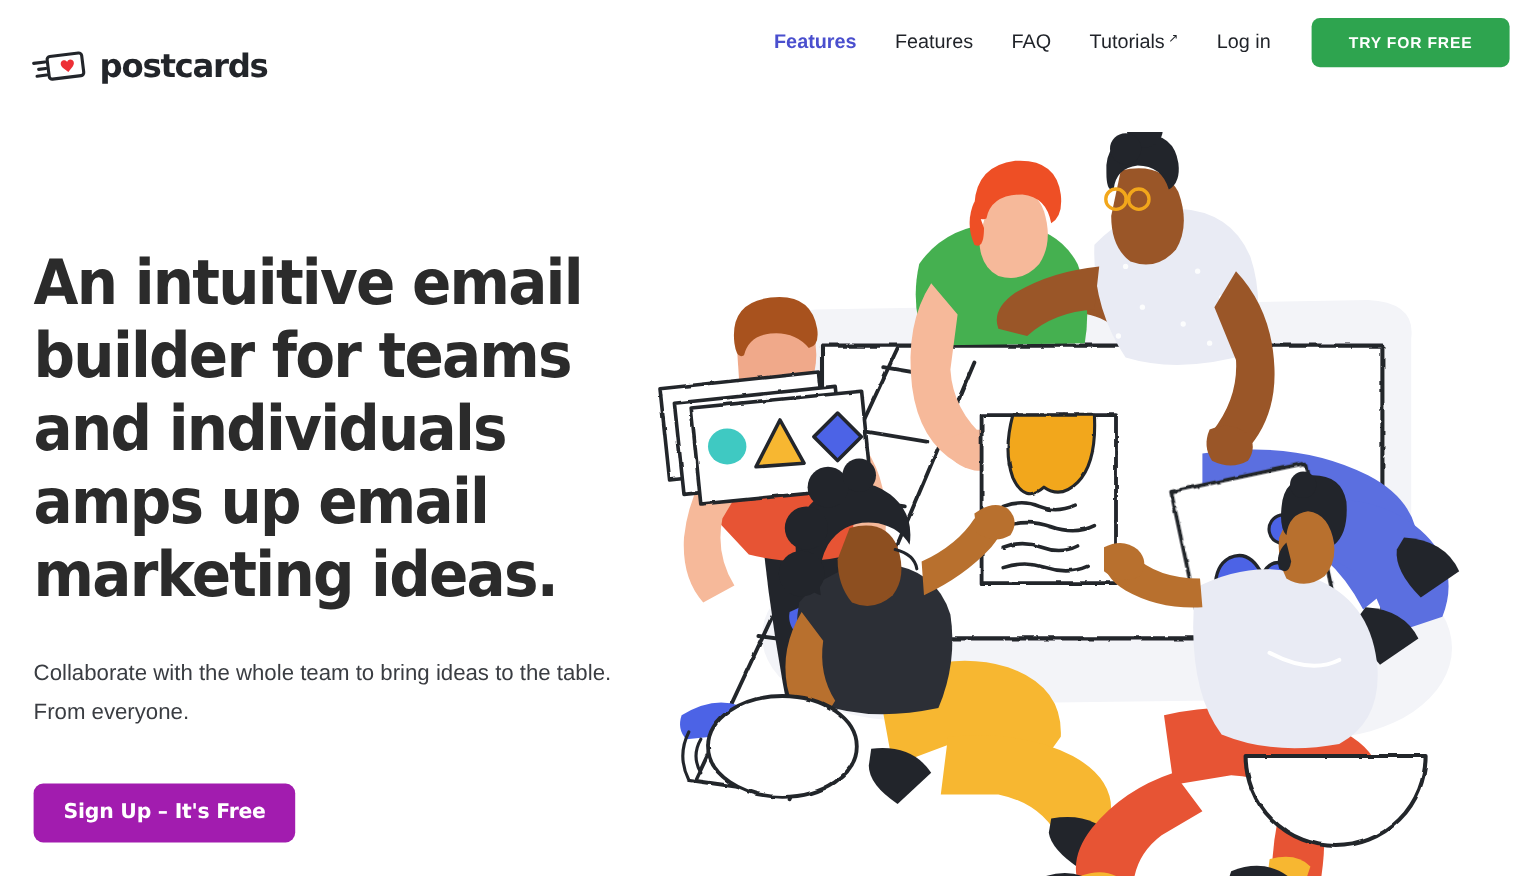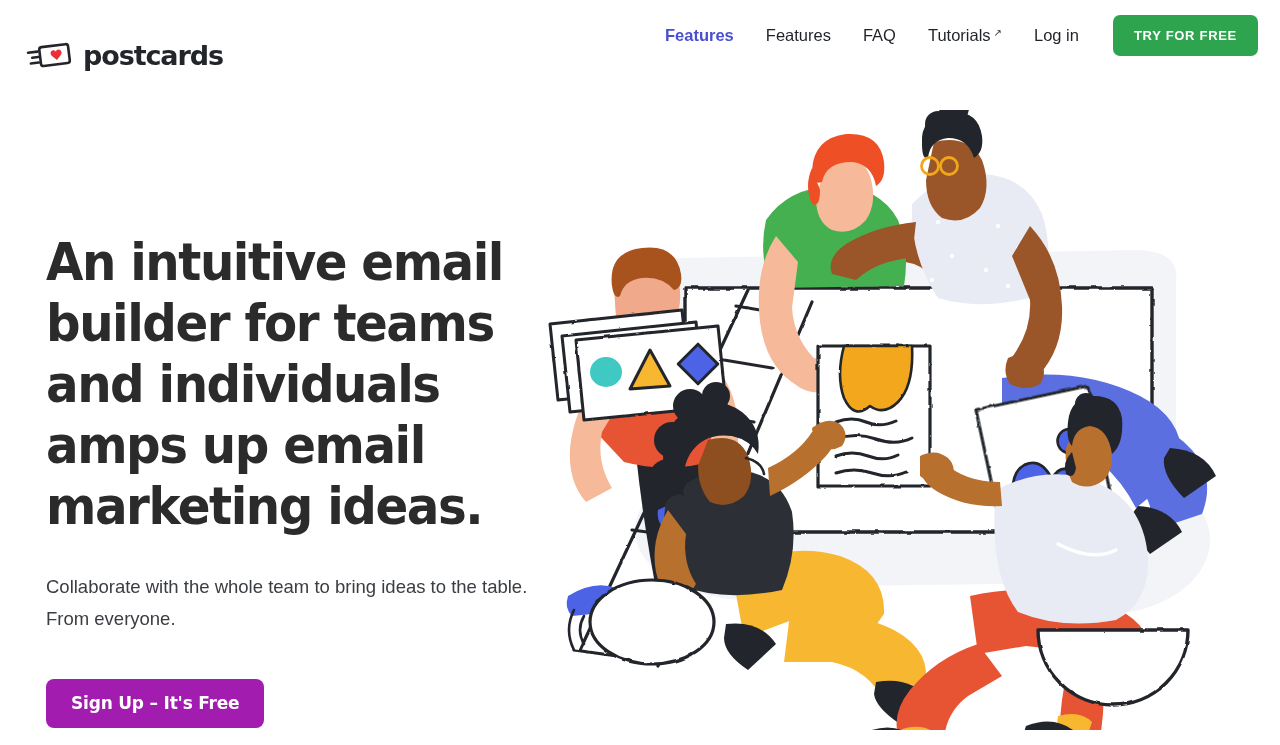--- a/index.html
+++ b/index.html
@@ -52,34 +52,33 @@
     position: relative; top: -5px;
     display: inline-block;
   }
   .btn-try {
     margin-left: 18px;
     background: #2ea44f;
     color: #fff;
     border: none; border-radius: 7px;
     font-size: 13px; font-weight: 700;
     letter-spacing: 0.7px;
-    padding: 0 21px;
+    padding: 0 31px;
     height: 41px;
     line-height: 41px;
     cursor: pointer;
     font-family: "Liberation Sans", sans-serif;
     white-space: nowrap;
   }
 
   
   .hero-copy {
     position: absolute;
-    left: 28px; top: 232px;
+    left: 28px; top: 206px;
     width: 520px;
-    margin-left: 18px;
   }
   .headline {
     font-family: "DejaVu Sans", sans-serif;
     font-size: 52px;
     font-weight: bold;
     line-height: 61px;
     letter-spacing: -1.6px;
     color: #2b2b2b;
     transform: scaleX(0.93);
     transform-origin: left top;

